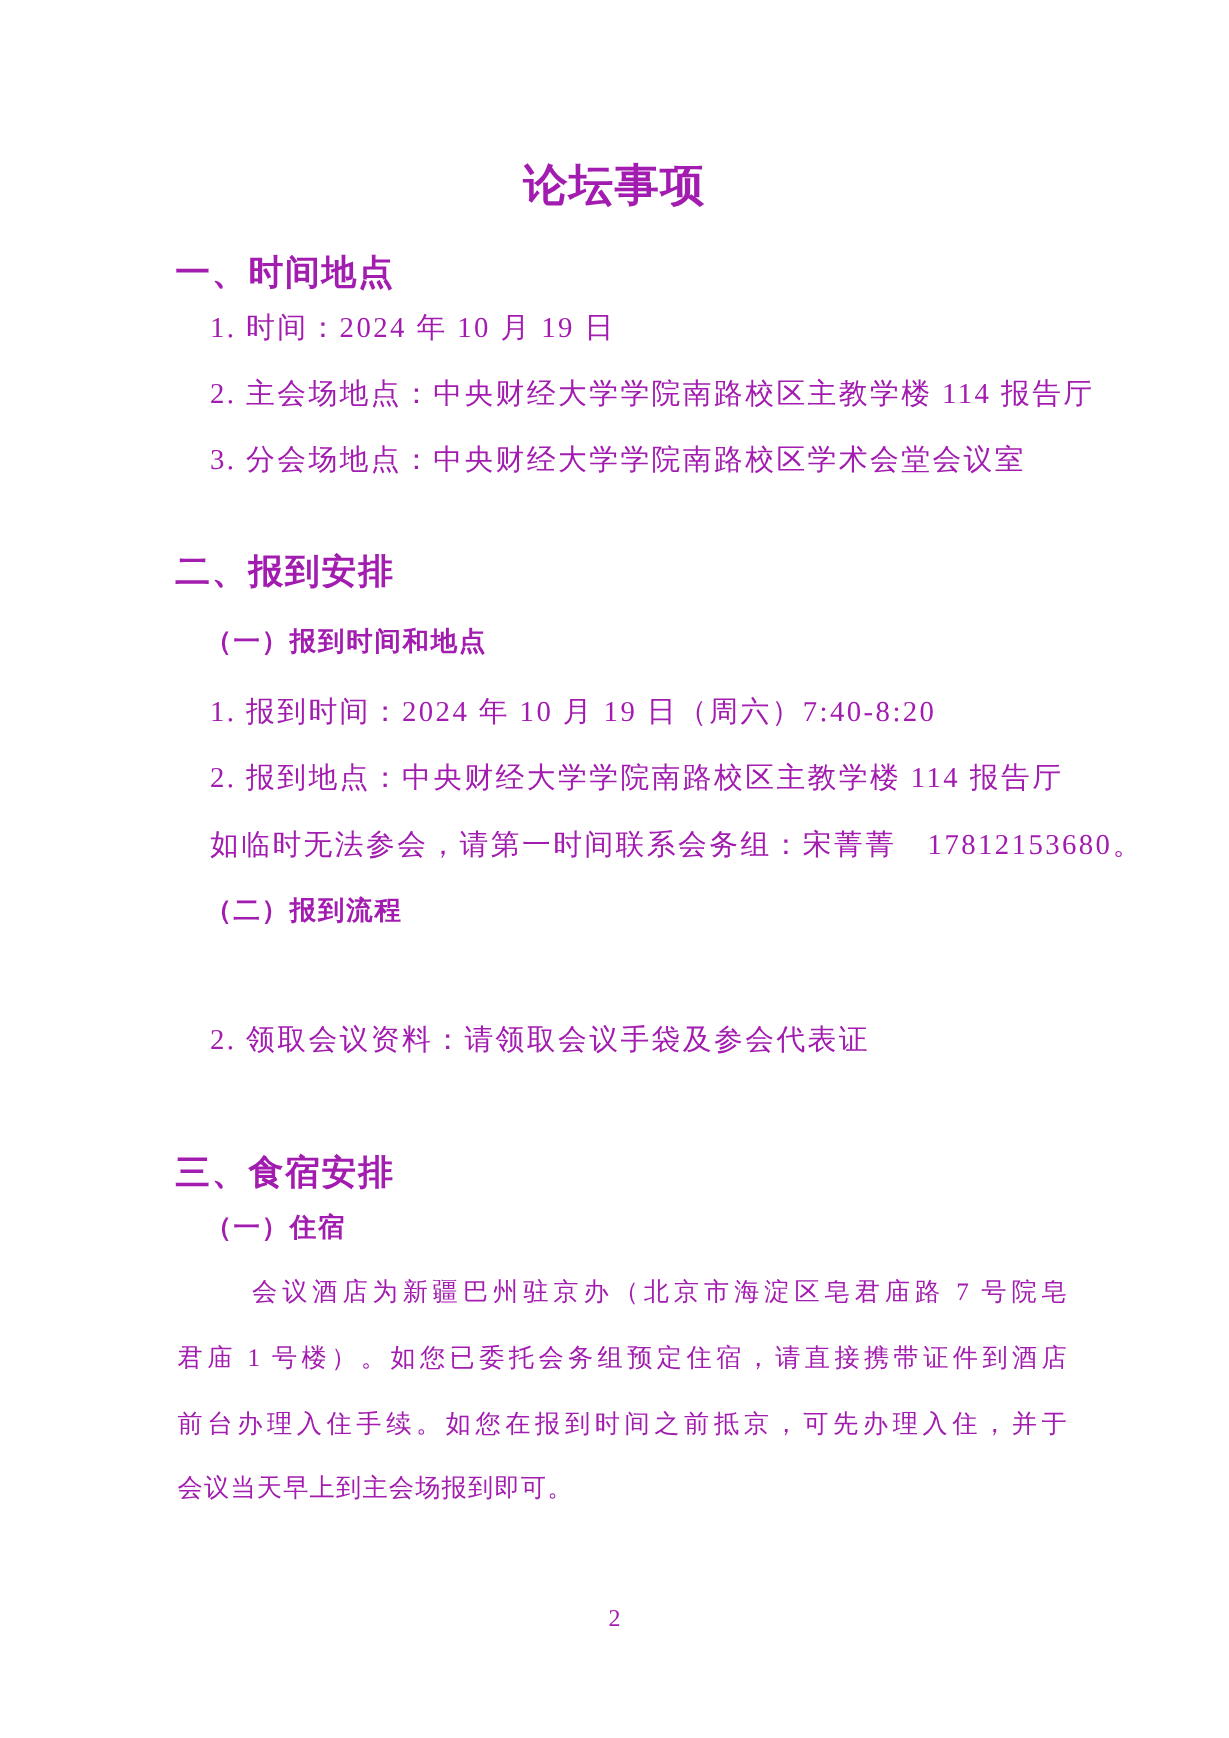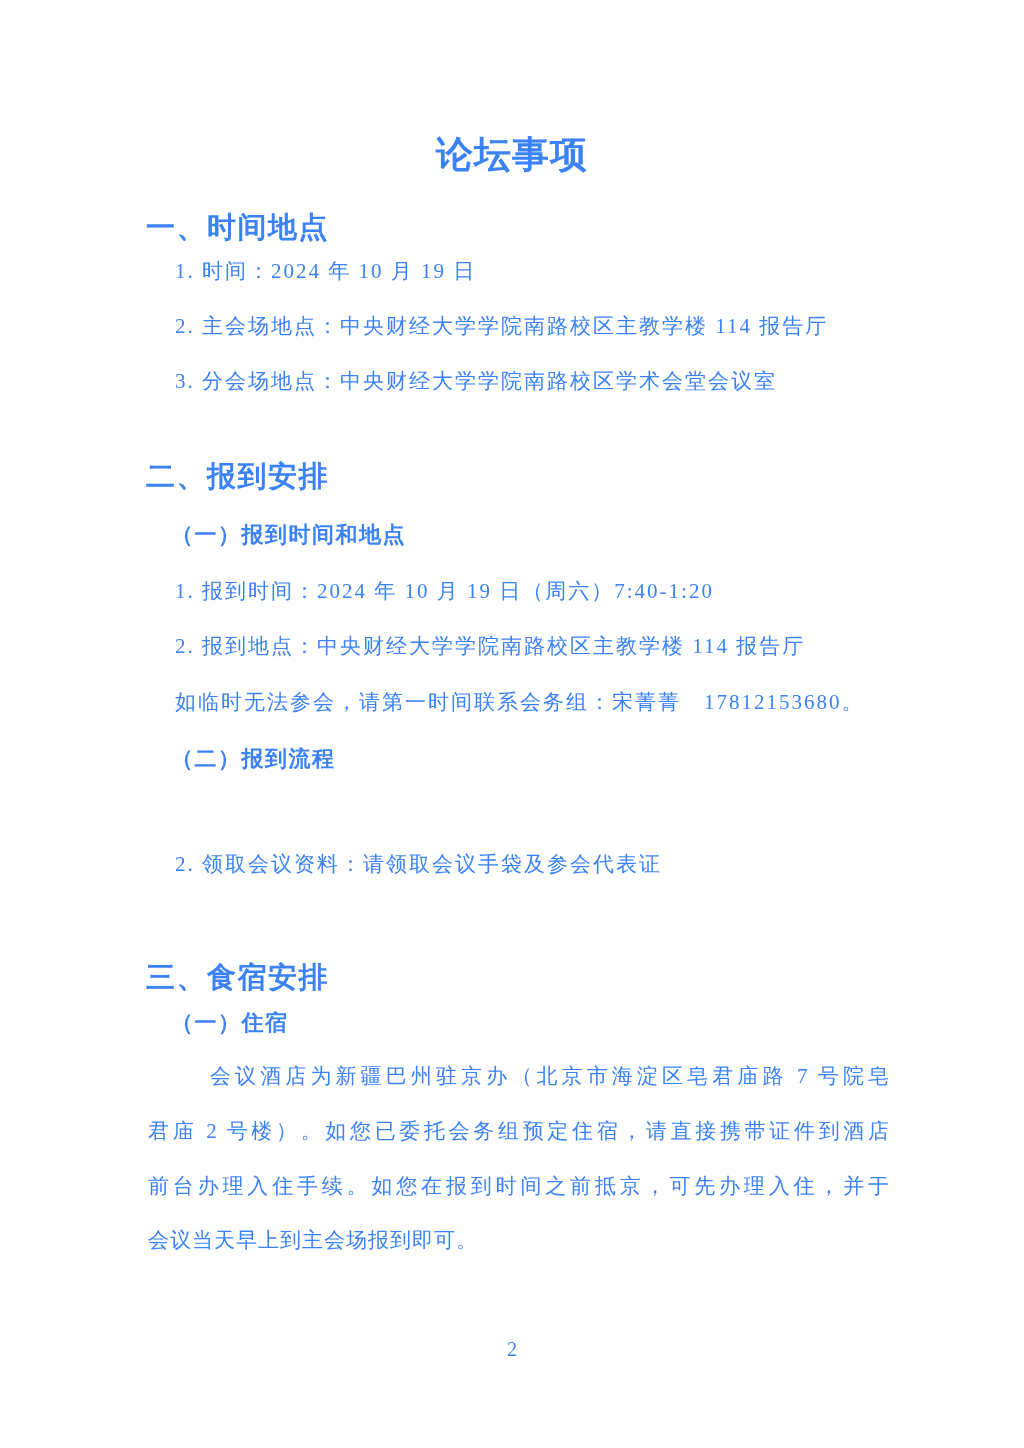--- a/index.html
+++ b/index.html
@@ -5,21 +5,21 @@
   html, body {
     margin: 0;
     padding: 0;
     background: #ffffff;
   }
   .page {
     position: relative;
     width: 1024px;
     height: 1448px;
     background: #ffffff;
-    color: #3b82f6;
+    color: #a21caf;
     overflow: hidden;
     font-family: "Liberation Serif", "DejaVu Serif", serif;
   }
   .abs { position: absolute; }
 
   .doc-title {
     top: 130px;
     left: 0;
     width: 1024px;
     text-align: center;
@@ -43,21 +43,21 @@
     left: 171px;
     font-family: Liberation Serif, serif;
     font-weight: bold;
     font-size: 22px;
     letter-spacing: 1.5px;
     white-space: pre;
   }
 
   .list-item, .note-line {
     left: 175px;
-    font-size: 21px;
+    font-size: 24px;
     letter-spacing: 2px;
     white-space: pre;
   }
 
   .para-line {
     left: 148px;
     width: 742px;
     font-size: 21px;
     letter-spacing: 1px;
   }
@@ -88,33 +88,33 @@
   <h1 class="abs doc-title">论坛事项</h1>
 
   <div class="abs sec-heading" style="top:208px">一、时间地点</div>
   <div class="abs list-item" style="top:257px">1. 时间：2024 年 10 月 19 日</div>
   <div class="abs list-item" style="top:312px">2. 主会场地点：中央财经大学学院南路校区主教学楼 114 报告厅</div>
   <div class="abs list-item" style="top:367px">3. 分会场地点：中央财经大学学院南路校区学术会堂会议室</div>
 
   <div class="abs sec-heading" style="top:457px">二、报到安排</div>
 
   <div class="abs sub-heading" style="top:520px">（一）报到时间和地点</div>
-  <div class="abs list-item" style="top:577px">1. 报到时间：2024 年 10 月 19 日（周六）7:40-1:20</div>
+  <div class="abs list-item" style="top:577px">1. 报到时间：2024 年 10 月 19 日（周六）7:40-8:20</div>
   <div class="abs list-item" style="top:632px">2. 报到地点：中央财经大学学院南路校区主教学楼 114 报告厅</div>
   <div class="abs note-line" style="top:688px">如临时无法参会，请第一时间联系会务组：宋菁菁　17812153680。</div>
 
   <div class="abs sub-heading" style="top:744px">（二）报到流程</div>
   <div class="abs list-item" style="top:850px">2. 领取会议资料：请领取会议手袋及参会代表证</div>
 
   <div class="abs sec-heading" style="top:958px">三、食宿安排</div>
   <div class="abs sub-heading" style="top:1008px">（一）住宿</div>
 
   <div class="abs para-line just indent-first" style="top:1062px"><span>会议酒店为</span><span class="b">新疆巴州驻京办（北京市海淀区皂君庙路 7 号院皂</span></div>
 
-  <div class="abs para-line just" style="top:1117px"><span class="b">君庙 2 号楼）</span><span>。如您已委托会务组预定住宿，请直接携带证件到酒店</span></div>
+  <div class="abs para-line just" style="top:1117px"><span class="b">君庙 1 号楼）</span><span>。如您已委托会务组预定住宿，请直接携带证件到酒店</span></div>
 
   <div class="abs para-line just" style="top:1172px">前台办理入住手续。如您在报到时间之前抵京，可先办理入住，并于</div>
 
   <div class="abs para-line" style="top:1226px">会议当天早上到主会场报到即可。</div>
 
   <div class="abs page-number">2</div>
 
 </div>
 
 </body></html>

